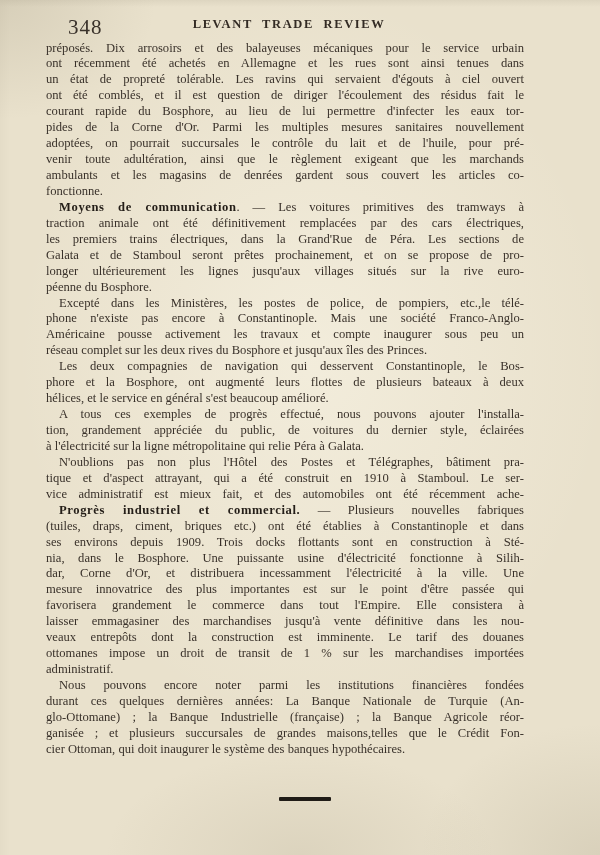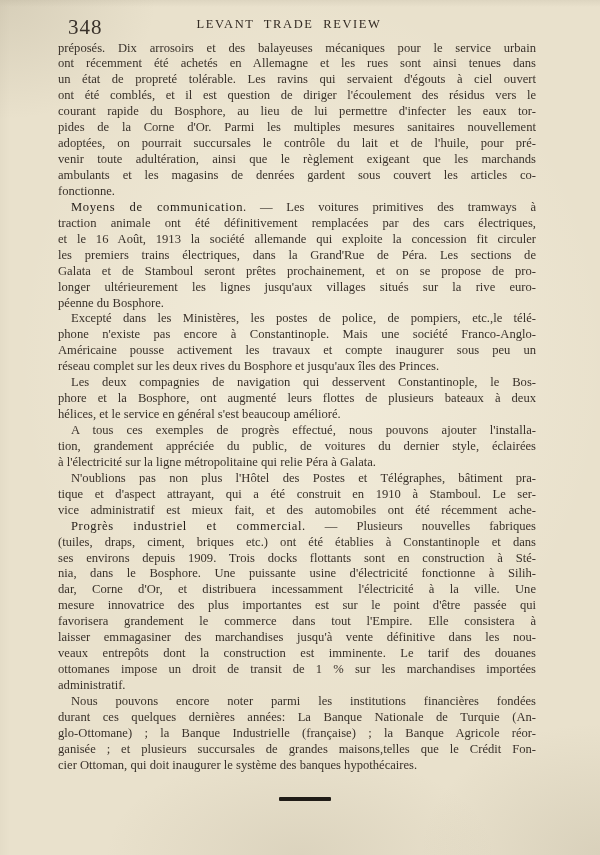--- a/index.html
+++ b/index.html
@@ -21,40 +21,40 @@
   .header{
     position:absolute;top:15px;left:62px;width:478px;height:20px;
   }
   .pagenum{
     position:absolute;left:6px;top:0;
     font-size:21px;color:#3a322b;letter-spacing:1px;
   }
   .journal{
     position:absolute;left:0;right:0;top:2px;text-align:center;
     transform:translateX(-12px);
-    font-size:12.5px;font-weight:normal;color:#332b24;
+    font-size:12.5px;font-weight:bold;color:#332b24;
     letter-spacing:1.6px;word-spacing:5px;
   }
   .article{
-    position:absolute;top:40.5px;left:58px;width:478px;
+    position:absolute;top:40.5px;left:46px;width:478px;
     font-size:12.6px;line-height:15.95px;
     color:#39312a;
     text-align:justify;
   }
   .paragraph{margin:0;}
   .line{
     text-align:justify;
     text-align-last:justify;
     height:15.95px;
     overflow:visible;
   }
   .line.para-end{text-align-last:left;}
   .line.indent{text-indent:13px;}
   .lead{
-    font-weight:normal;color:#241e18;letter-spacing:0.6px;margin-top:8px;
+    font-weight:bold;color:#241e18;letter-spacing:0.6px;margin-top:8px;
   }
   .divider{
     position:absolute;left:50%;top:797px;
     width:52px;height:3.5px;
     transform:translateX(calc(-50% + 5px));
     background:#201c17;
     border-radius:1px;
     display:none;
   }
   .divider.visible{display:block;}
@@ -65,32 +65,31 @@
 <div class="page">
   <div class="header">
     <span class="pagenum">348</span>
     <span class="journal">LEVANT TRADE REVIEW</span>
   </div>
   <div class="article" id="article">
       <div class="paragraph">
         <div class="line">préposés. Dix arrosoirs et des balayeuses mécaniques pour le service urbain</div>
         <div class="line">ont récemment été achetés en Allemagne et les rues sont ainsi tenues dans</div>
         <div class="line">un état de propreté tolérable. Les ravins qui servaient d'égouts à ciel ouvert</div>
-        <div class="line">ont été comblés, et il est question de diriger l'écoulement des résidus vers le</div>
+        <div class="line">ont été comblés, et il est question de diriger l'écoulement des résidus fait le</div>
         <div class="line">courant rapide du Bosphore, au lieu de lui permettre d'infecter les eaux tor-</div>
         <div class="line">pides de la Corne d'Or. Parmi les multiples mesures sanitaires nouvellement</div>
         <div class="line">adoptées, on pourrait succursales le contrôle du lait et de l'huile, pour pré-</div>
         <div class="line">venir toute adultération, ainsi que le règlement exigeant que les marchands</div>
         <div class="line">ambulants et les magasins de denrées gardent sous couvert les articles co-</div>
         <div class="line para-end">fonctionne.</div>
       </div>
       <div class="paragraph">
         <div class="line indent"><span class="lead">Moyens de communication</span>. — Les voitures primitives des tramways à</div>
         <div class="line">traction animale ont été définitivement remplacées par des cars électriques,</div>
-        <div class="line">et le 16 Août, 1913 la société allemande qui exploite la concession fit circuler</div>
         <div class="line">les premiers trains électriques, dans la Grand'Rue de Péra. Les sections de</div>
         <div class="line">Galata et de Stamboul seront prêtes prochainement, et on se propose de pro-</div>
         <div class="line">longer ultérieurement les lignes jusqu'aux villages situés sur la rive euro-</div>
         <div class="line para-end">péenne du Bosphore.</div>
       </div>
       <div class="paragraph">
         <div class="line indent">Excepté dans les Ministères, les postes de police, de pompiers, etc.,le télé-</div>
         <div class="line">phone n'existe pas encore à Constantinople. Mais une société Franco-Anglo-</div>
         <div class="line">Américaine pousse activement les travaux et compte inaugurer sous peu un</div>
         <div class="line para-end">réseau complet sur les deux rives du Bosphore et jusqu'aux îles des Princes.</div>

